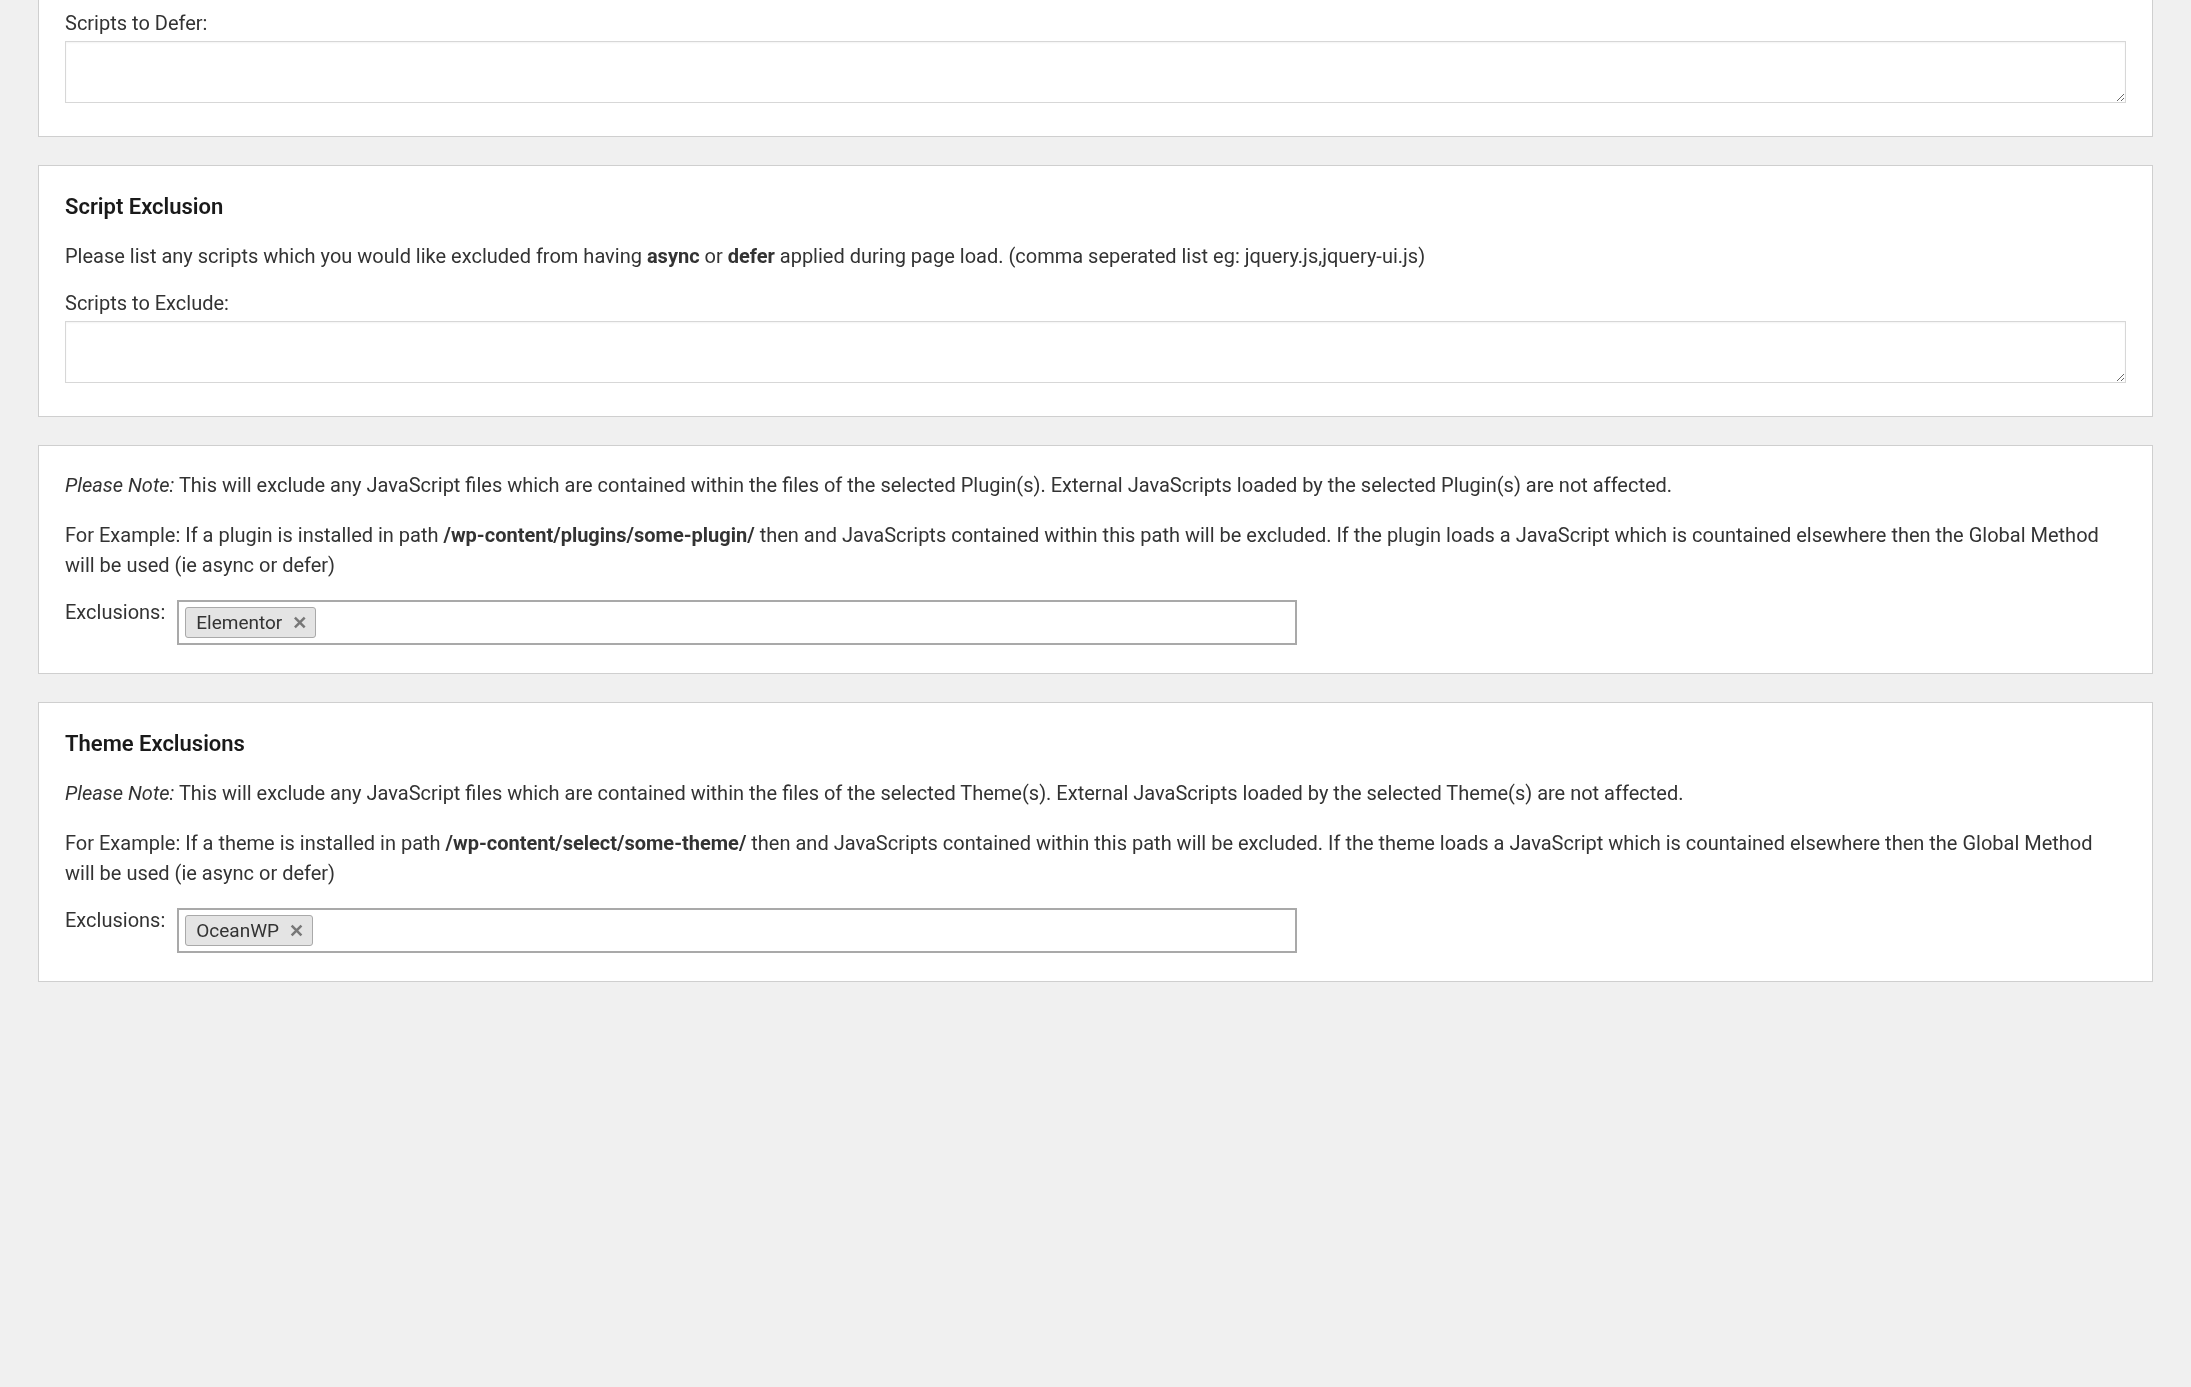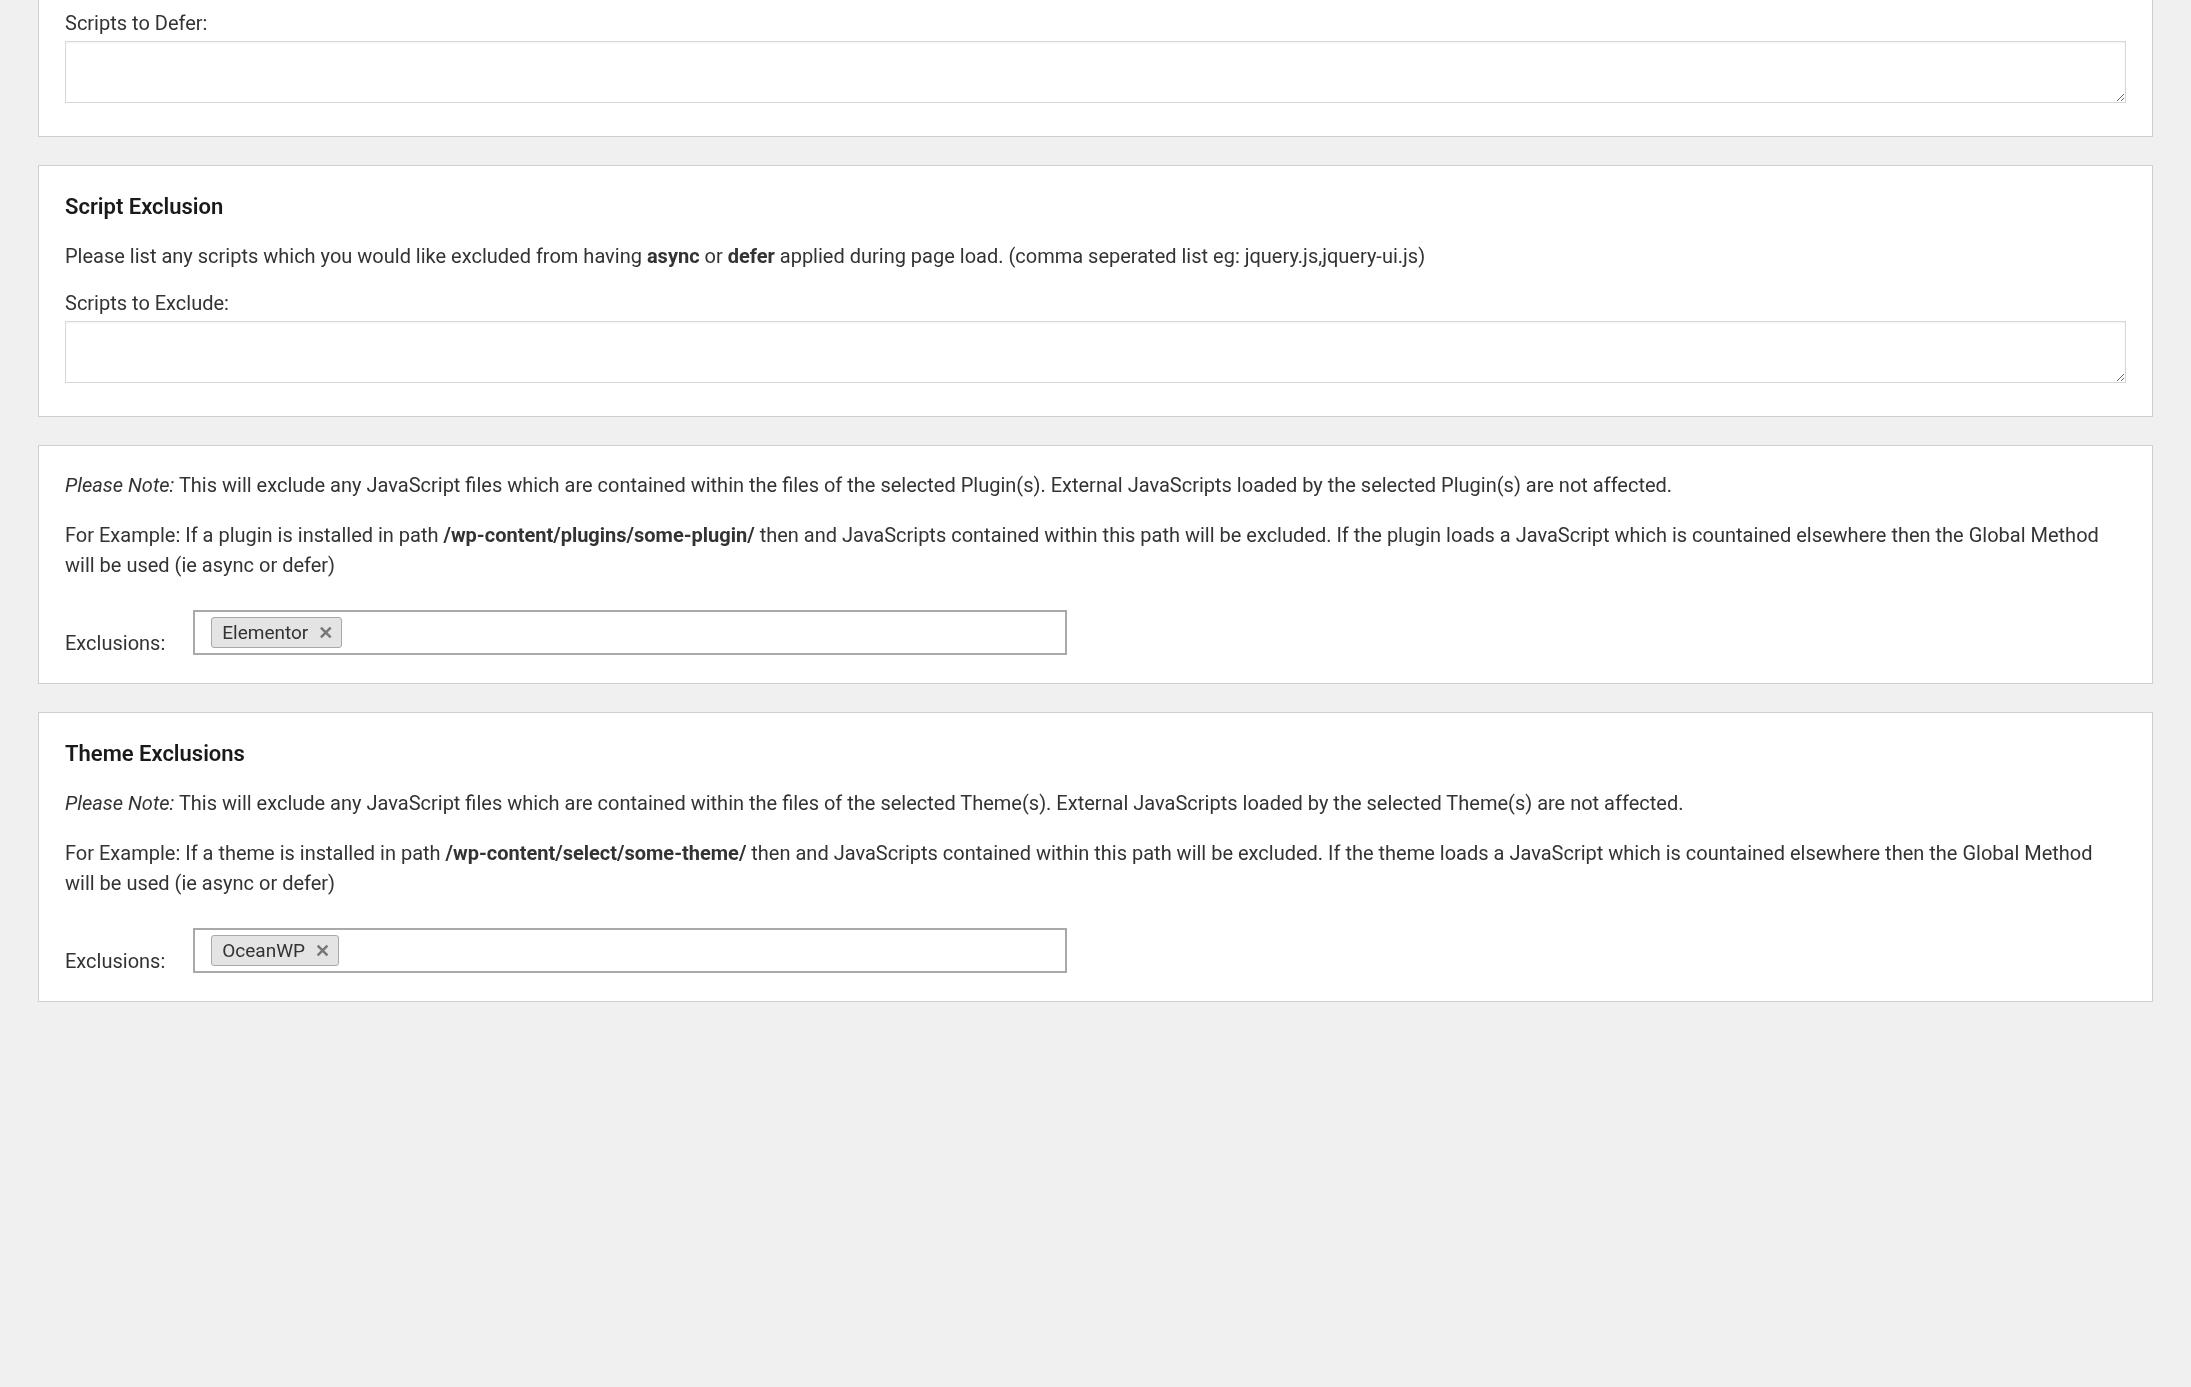--- a/index.html
+++ b/index.html
@@ -40,39 +40,38 @@
     min-height: 62px;
     resize: both;
     border: 1px solid #d7d7d7;
     font-family: inherit;
     font-size: 18px;
     padding: 6px 8px;
     box-shadow: inset 0 1px 2px rgba(0,0,0,0.05);
   }
   .inline-row {
     display: flex;
-    align-items: flex-end;
-    gap: 28px;
+    align-items: flex-start;
+    gap: 12px;
   }
   .inline-row .row-label {
     font-size: 20px;
     color: #333;
   }
   .chip-field {
-    width: 874px;
+    width: 1120px;
     max-width: 100%;
     min-height: 45px;
     border: 2px solid #a9a9a9;
     background: #fff;
-    padding: 5px 16px;
+    padding: 5px 6px;
     display: flex;
     align-items: center;
     flex-wrap: wrap;
     gap: 6px;
-    margin-top: 10px;
   }
   .chip {
     display: inline-flex;
     align-items: center;
     background: #e4e4e4;
     border: 1px solid #a9a9a9;
     border-radius: 3px;
     padding: 3px 8px 3px 10px;
     font-size: 19px;
     color: #333;

